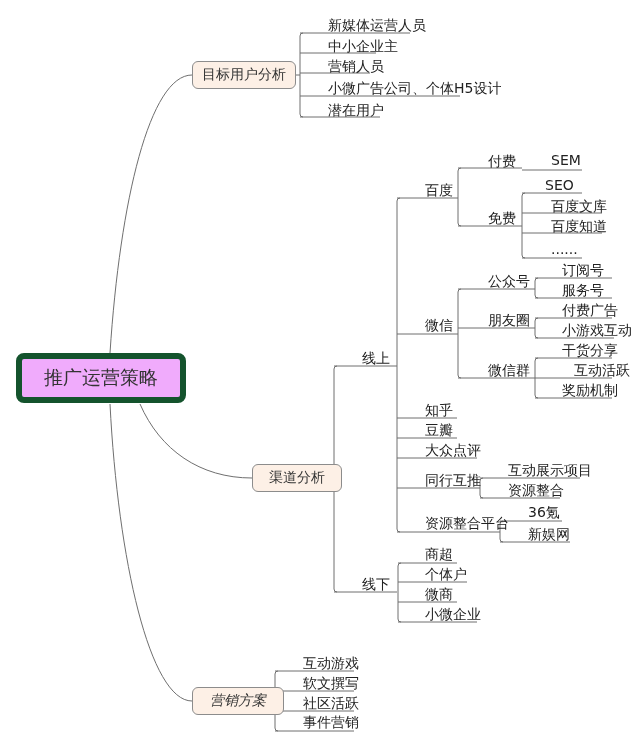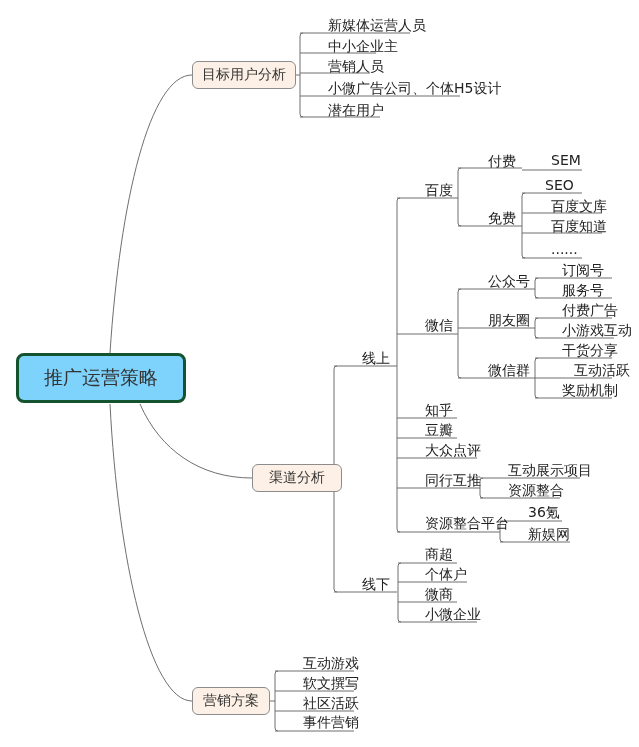--- a/index.html
+++ b/index.html
@@ -1,20 +1,20 @@
 <!DOCTYPE html>
 <html><head>
 <meta charset="utf-8">
 <style>
   html, body { margin:0; padding:0; background:#ffffff; }
   body { width:639px; height:747px; position:relative; overflow:hidden;
          font-family:"DejaVu Sans", "Liberation Sans", sans-serif; color:#222; }
   #map { position:absolute; left:0; top:0; width:639px; height:747px; }
   .root-node { position:absolute; left:16px; top:353px; width:170px; height:50px;
-    background:#7dd3fc; border:3px solid #14532d; border-radius:8px; box-sizing:border-box;
+    background:#f0abfc; border:6px solid #14532d; border-radius:8px; box-sizing:border-box;
     display:flex; align-items:center; justify-content:center; font-size:19px; color:#333; }
   .main-node { position:absolute; height:28px; background:#fdf0e6; border:1px solid #8c8c8c;
     border-radius:6px; box-sizing:border-box; display:flex; align-items:center; justify-content:center;
     font-size:14px; color:#333;text-align:center; }
   .leaf { position:absolute; font-size:14px; color:#222; white-space:nowrap; line-height:12px; }
   svg line, svg path { stroke:#6f6f6f; stroke-width:1; fill:none; }
 </style>
 </head>
 <body>
 
@@ -98,21 +98,21 @@
   <div class="root-node">
     <span>推广运营策略</span>
   </div>
 
   <div class="main-node" style="left:192px;top:61px;width:104px;">
     <span>目标用户分析</span>
   </div>
   <div class="main-node" style="left:252px;top:464px;width:90px;">
     <span>渠道分析</span>
   </div>
-  <div class="main-node" style="left:192px;top:687px;width:78px;">
+  <div class="main-node" style="left:192px;top:687px;width:92px;font-style:italic;">
     <span>营销方案</span>
   </div>
 
   <div class="leaf" style="left:328px;top:19px">新媒体运营人员</div>
   <div class="leaf" style="left:328px;top:40px">中小企业主</div>
   <div class="leaf" style="left:328px;top:60px">营销人员</div>
   <div class="leaf" style="left:328px;top:82px">小微广告公司、个体H5设计</div>
   <div class="leaf" style="left:328px;top:104px">潜在用户</div>
 
   <div class="leaf" style="left:362px;top:352px">线上</div>

